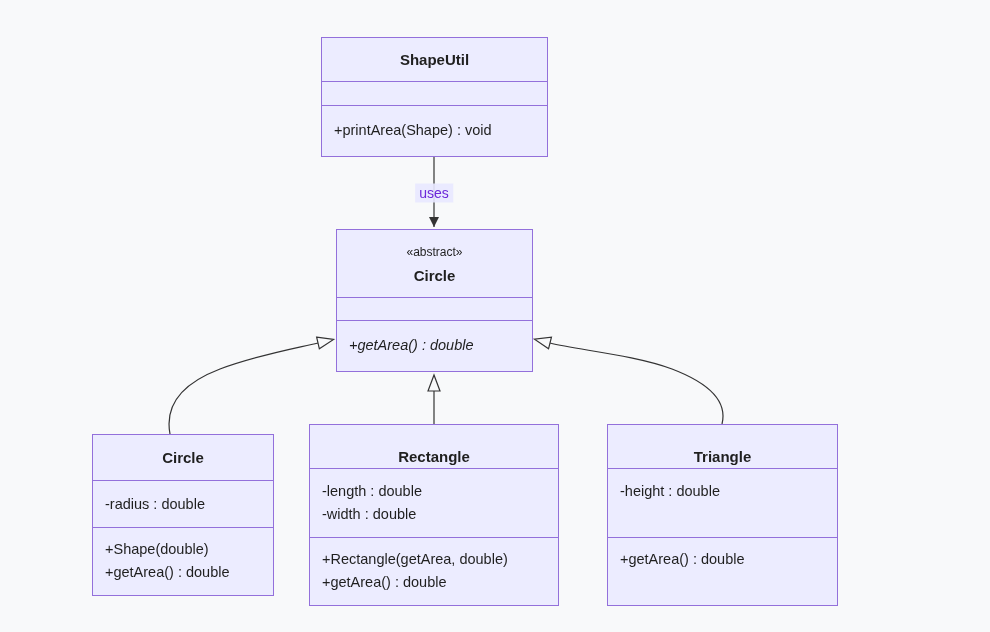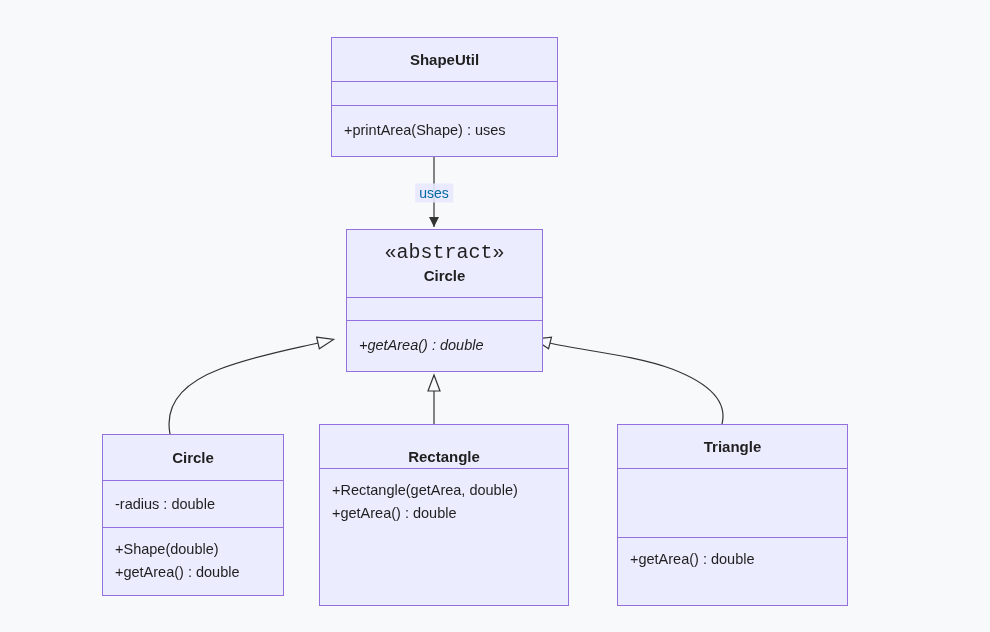--- a/index.html
+++ b/index.html
@@ -23,65 +23,63 @@
     width: 990px;
     height: 632px;
   }
   .uml-class {
     position: absolute;
     box-sizing: border-box;
     background: #ECECFF;
     border: 1px solid #9370DB;
     font-size: 14.5px;
     line-height: 23px;
-    margin-left: 10px;
   }
   .sec {
     box-sizing: border-box;
     overflow: hidden;
   }
   .sec.with-divider {
     border-bottom: 1px solid #9370DB;
   }
   .cls-header {
     display: flex;
     flex-direction: column;
     align-items: center;
     justify-content: center;
     text-align: center;
   }
   .cls-name {
     font-weight: 700;
     font-size: 15px;
   }
   .stereotype {
-    font-size: 20px;
+    font-size: 12px;
     font-weight: 400;
-    font-family: Liberation Mono, monospace;
   }
   .member {
     padding-left: 12px;
     padding-right: 8px;
     white-space: nowrap;
   }
   .member.italic {
     font-style: italic;
   }
   .pad-t-10 { padding-top: 10px; }
   .pad-t-11 { padding-top: 11px; }
   .pad-t-12 { padding-top: 12px; }
   .pad-t-13 { padding-top: 13px; }
   .edge-label {
     position: absolute;
     transform: translate(-50%, -50%);
     background: rgba(232, 232, 255, 0.9);
     padding: 0 4px;
     font-size: 14px;
     line-height: 19px;
-    color: #0369a1;
+    color: #6d28d9;
     white-space: nowrap;
   }
 </style>
 </head>
 <body>
 
 <div class="canvas">
 
   <svg class="edges" viewBox="0 0 990 632" xmlns="http://www.w3.org/2000/svg">
     <defs>
@@ -97,21 +95,21 @@
     <path d="M434,424 L434,391" fill="none" stroke="#333333" stroke-width="1.2" marker-end="url(#inherit-arrow)"></path>
     <path d="M722,424 C728,400 706,382 672,369 C634,355 578,350 550,343" fill="none" stroke="#333333" stroke-width="1.2" marker-end="url(#inherit-arrow)"></path>
   </svg>
 
   <div class="uml-class" style="left:321px; top:37px; width:227px; height:120px;">
     <div class="sec with-divider cls-header" style="height:44px;">
       <span class="cls-name">ShapeUtil</span>
     </div>
     <div class="sec with-divider" style="height:24px;"></div>
     <div class="sec pad-t-13" style="height:50px;">
-      <div class="member">+printArea(Shape) : uses</div>
+      <div class="member">+printArea(Shape) : void</div>
     </div>
   </div>
 
   <div class="edge-label" style="left:434px; top:193px;">uses</div>
 
   <div class="uml-class" style="left:336px; top:229px; width:197px; height:143px;">
     <div class="sec with-divider cls-header" style="height:68px;">
       <span class="stereotype">«abstract»</span>
       <span class="cls-name">Circle</span>
     </div>
@@ -131,30 +129,35 @@
     <div class="sec pad-t-10" style="height:67px;">
       <div class="member">+Shape(double)</div>
       <div class="member">+getArea() : double</div>
     </div>
   </div>
 
   <div class="uml-class" style="left:309px; top:424px; width:250px; height:182px;">
     <div class="sec with-divider cls-header" style="height:44px;justify-content:flex-end;">
       <span class="cls-name">Rectangle</span>
     </div>
+    <div class="sec with-divider pad-t-11" style="height:69px;">
+      <div class="member">-length : double</div>
+      <div class="member">-width : double</div>
+    </div>
     <div class="sec pad-t-10" style="height:67px;">
       <div class="member">+Rectangle(getArea, double)</div>
       <div class="member">+getArea() : double</div>
     </div>
   </div>
 
   <div class="uml-class" style="left:607px; top:424px; width:231px; height:182px;">
-    <div class="sec with-divider cls-header" style="height:44px;">
+    <div class="sec with-divider cls-header" style="height:44px;justify-content:flex-end;">
       <span class="cls-name">Triangle</span>
     </div>
     <div class="sec with-divider pad-t-11" style="height:69px;">
+      <div class="member">-height : double</div>
     </div>
     <div class="sec pad-t-10" style="height:67px;">
       <div class="member">+getArea() : double</div>
     </div>
   </div>
 
 </div>
 
 </body></html>

